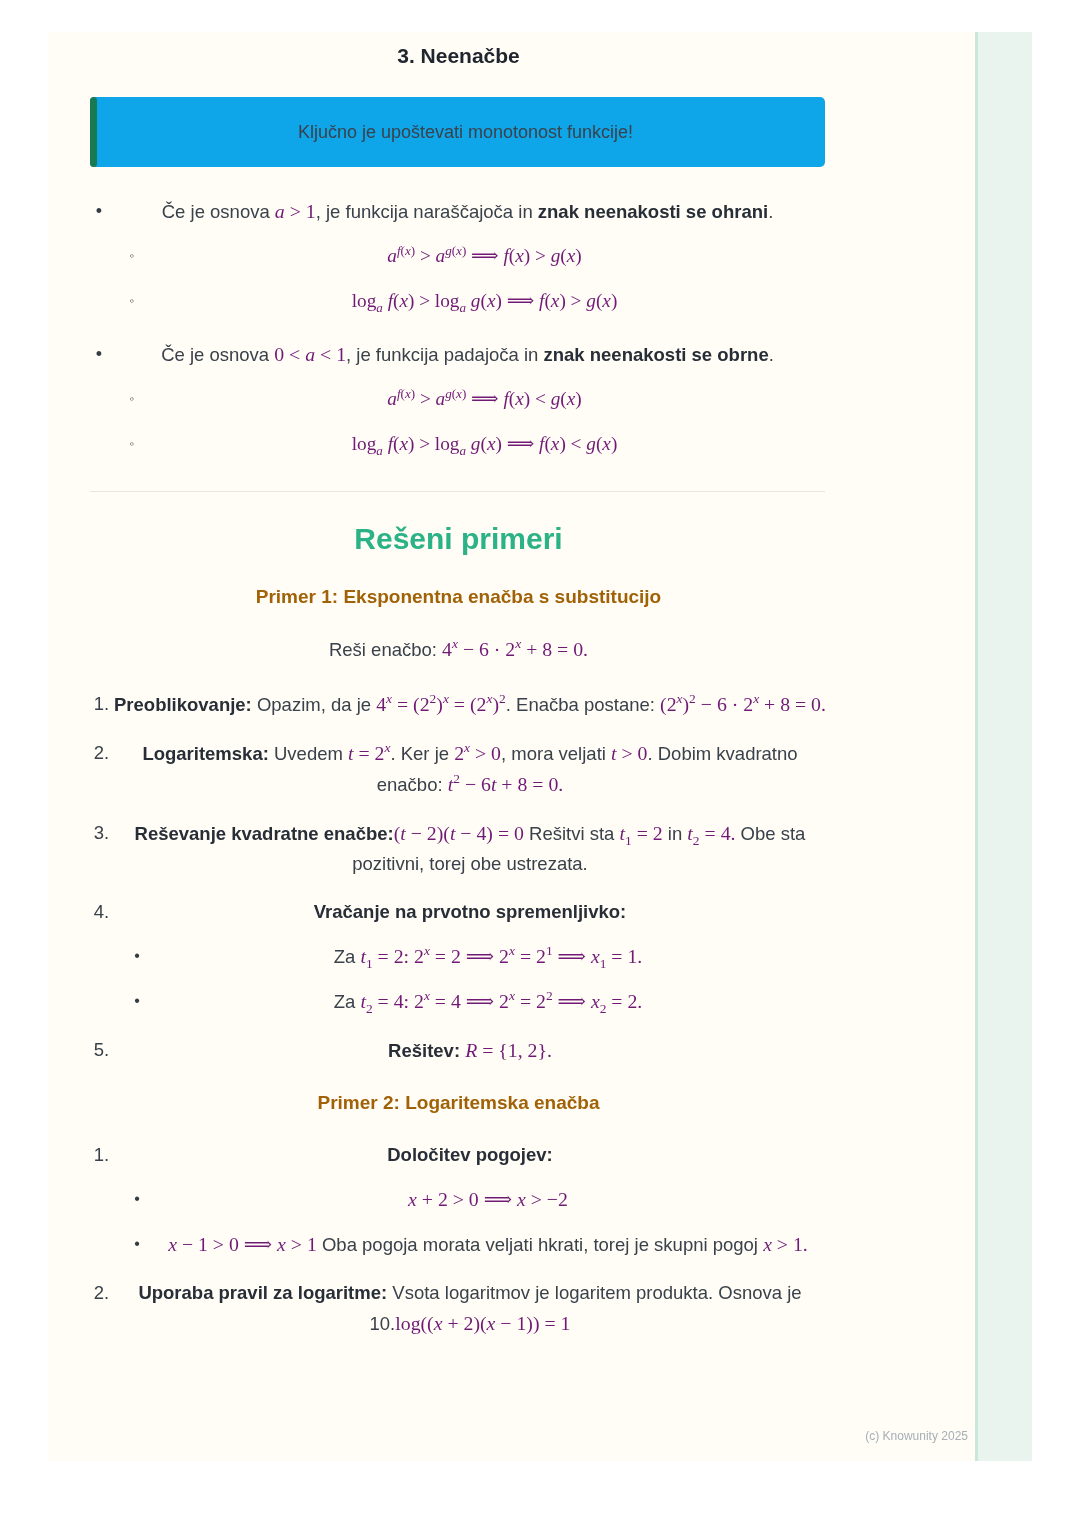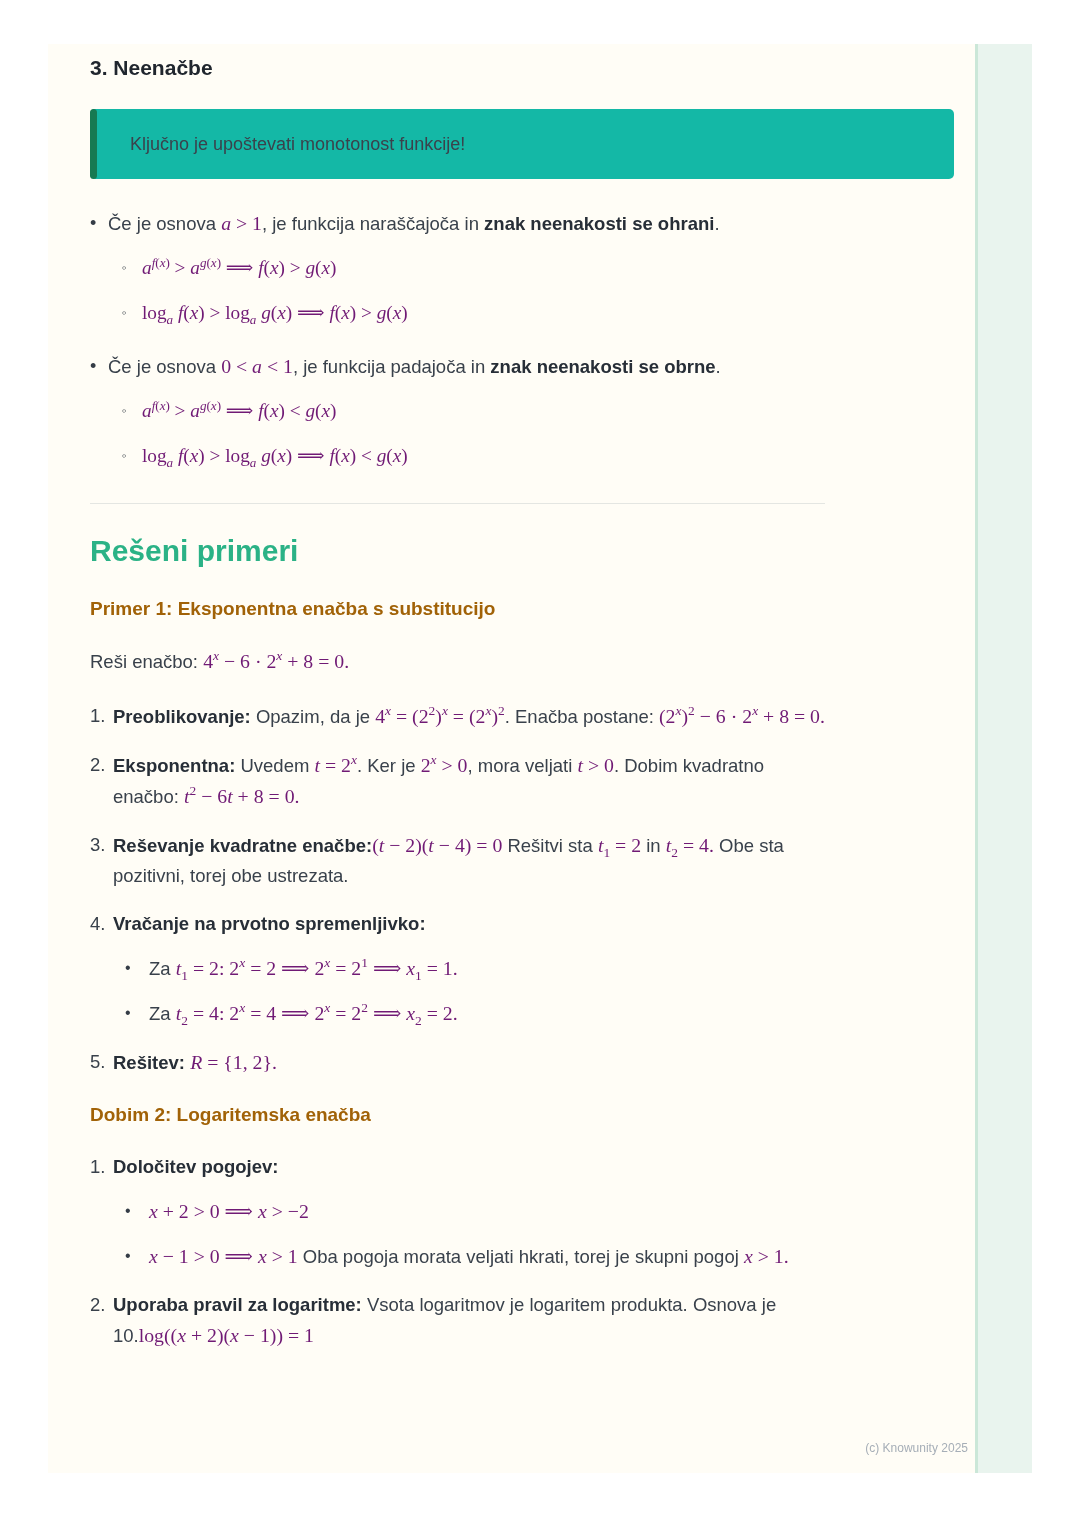--- a/index.html
+++ b/index.html
@@ -2,34 +2,35 @@
 <html><head>
 <meta charset="utf-8">
 <style>
   html,body{margin:0;padding:0;}
   body{
     width:1080px;height:1528px;position:relative;background:#ffffff;
     font-family:"Liberation Sans","DejaVu Sans",sans-serif;color:#39414b;
     -webkit-font-smoothing:antialiased;
   }
   .page{
-    position:absolute;left:48px;top:44px;width:984px;height:1429px;
+    position:absolute;left:48px;top:32px;width:984px;height:1429px;
     background:#fffdf6;
+    text-align:center;
   }
   .stripe{
     position:absolute;top:0;right:0;width:57px;height:100%;
     background:#e9f4ee;border-left:3px solid #cbe7d8;box-sizing:border-box;z-index:1;
   }
   .content{position:relative;padding:10px 0 0 42px;width:737px;z-index:2;}
 
   .doc-title{margin:0;font-size:21px;line-height:27px;font-weight:700;color:#20262e;}
 
   .callout{
-    margin-top:28px;position:relative;background:#14b8a6;border-radius:5px;
-    padding:23px 24px 23px 40px;width:864px;box-sizing:border-box;
+    margin-top:28px;position:relative;background:#0ea5e9;border-radius:5px;
+    padding:23px 24px 23px 40px;width:735px;box-sizing:border-box;
   }
   .callout-bar{
     position:absolute;left:0;top:0;bottom:0;width:7px;background:#177a52;border-radius:5px;
   }
   .callout-text{font-size:18px;line-height:24px;color:#3a424c;}
 
   .rules{margin-top:30px;}
   .li{display:flex;align-items:flex-start;}
   .li .mk{flex:0 0 auto;color:#343c46;}
   .li .tx{flex:1 1 auto;}
@@ -118,21 +119,21 @@
     <h3 class="h3">Primer 1: Eksponentna enačba s substitucijo</h3>
     <div class="intro">Reši enačbo: <m>4<sup><i>x</i></sup> − 6 · 2<sup><i>x</i></sup> + 8 = 0.</m></div>
 
     <div class="steps">
       <div class="step">
         <span class="num">1.</span>
         <div class="tx"><b>Preoblikovanje:</b> Opazim, da je <m>4<sup><i>x</i></sup> = (2<sup>2</sup>)<sup><i>x</i></sup> = (2<sup><i>x</i></sup>)<sup>2</sup></m>. Enačba postane: <m>(2<sup><i>x</i></sup>)<sup>2</sup> − 6 · 2<sup><i>x</i></sup> + 8 = 0.</m></div>
       </div>
       <div class="step">
         <span class="num">2.</span>
-        <div class="tx"><b>Eksponentna:</b> Uvedem <m><i>t</i> = 2<sup><i>x</i></sup></m>. Ker je <m>2<sup><i>x</i></sup> &gt; 0</m>, mora veljati <m><i>t</i> &gt; 0</m>. Dobim kvadratno enačbo: <m><i>t</i><sup>2</sup> − 6<i>t</i> + 8 = 0.</m></div>
+        <div class="tx"><b>Logaritemska:</b> Uvedem <m><i>t</i> = 2<sup><i>x</i></sup></m>. Ker je <m>2<sup><i>x</i></sup> &gt; 0</m>, mora veljati <m><i>t</i> &gt; 0</m>. Dobim kvadratno enačbo: <m><i>t</i><sup>2</sup> − 6<i>t</i> + 8 = 0.</m></div>
       </div>
       <div class="step">
         <span class="num">3.</span>
         <div class="tx"><b>Reševanje kvadratne enačbe:</b><m>(<i>t</i> − 2)(<i>t</i> − 4) = 0</m> Rešitvi sta <m><i>t</i><sub>1</sub> = 2</m> in <m><i>t</i><sub>2</sub> = 4.</m> Obe sta pozitivni, torej obe ustrezata.</div>
       </div>
       <div class="step">
         <span class="num">4.</span>
         <div class="tx">
           <span><b>Vračanje na prvotno spremenljivko:</b></span>
           <div class="sublist">
@@ -146,21 +147,21 @@
             </div>
           </div>
         </div>
       </div>
       <div class="step">
         <span class="num">5.</span>
         <div class="tx"><b>Rešitev:</b> <m><i>R</i> = {1, 2}.</m></div>
       </div>
     </div>
 
-    <h3 class="h3 ex2">Dobim 2: Logaritemska enačba</h3>
+    <h3 class="h3 ex2">Primer 2: Logaritemska enačba</h3>
 
     <div class="steps">
       <div class="step">
         <span class="num">1.</span>
         <div class="tx">
           <span><b>Določitev pogojev:</b></span>
           <div class="sublist">
             <div class="sub-li">
               <span class="mk">•</span>
               <div class="tx"><m><i>x</i> + 2 &gt; 0  ⟹  <i>x</i> &gt; −2</m></div>

